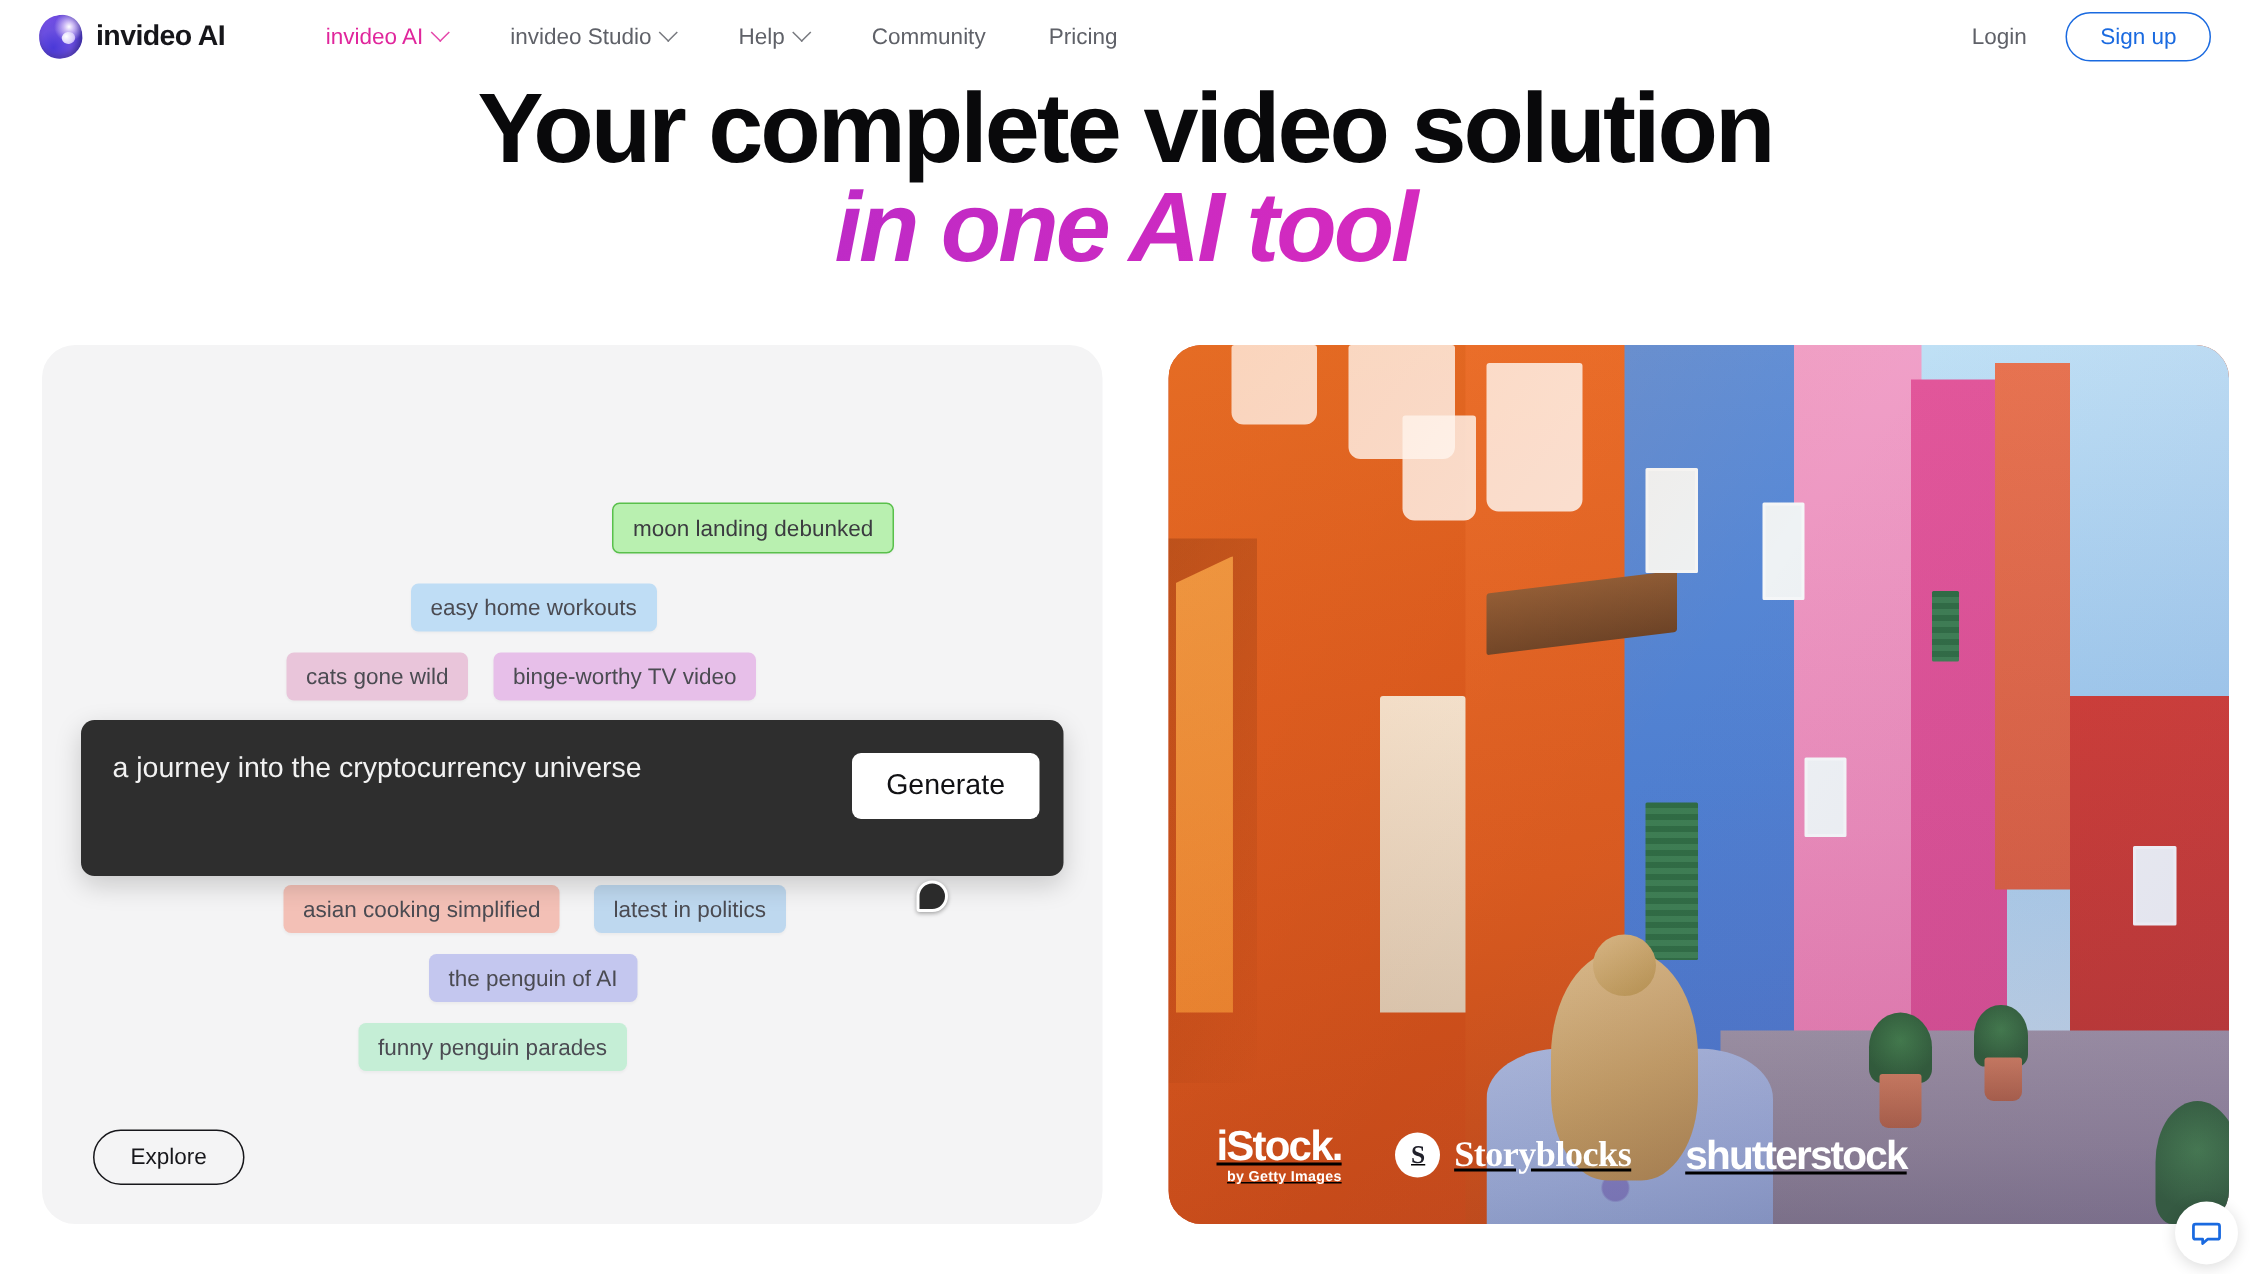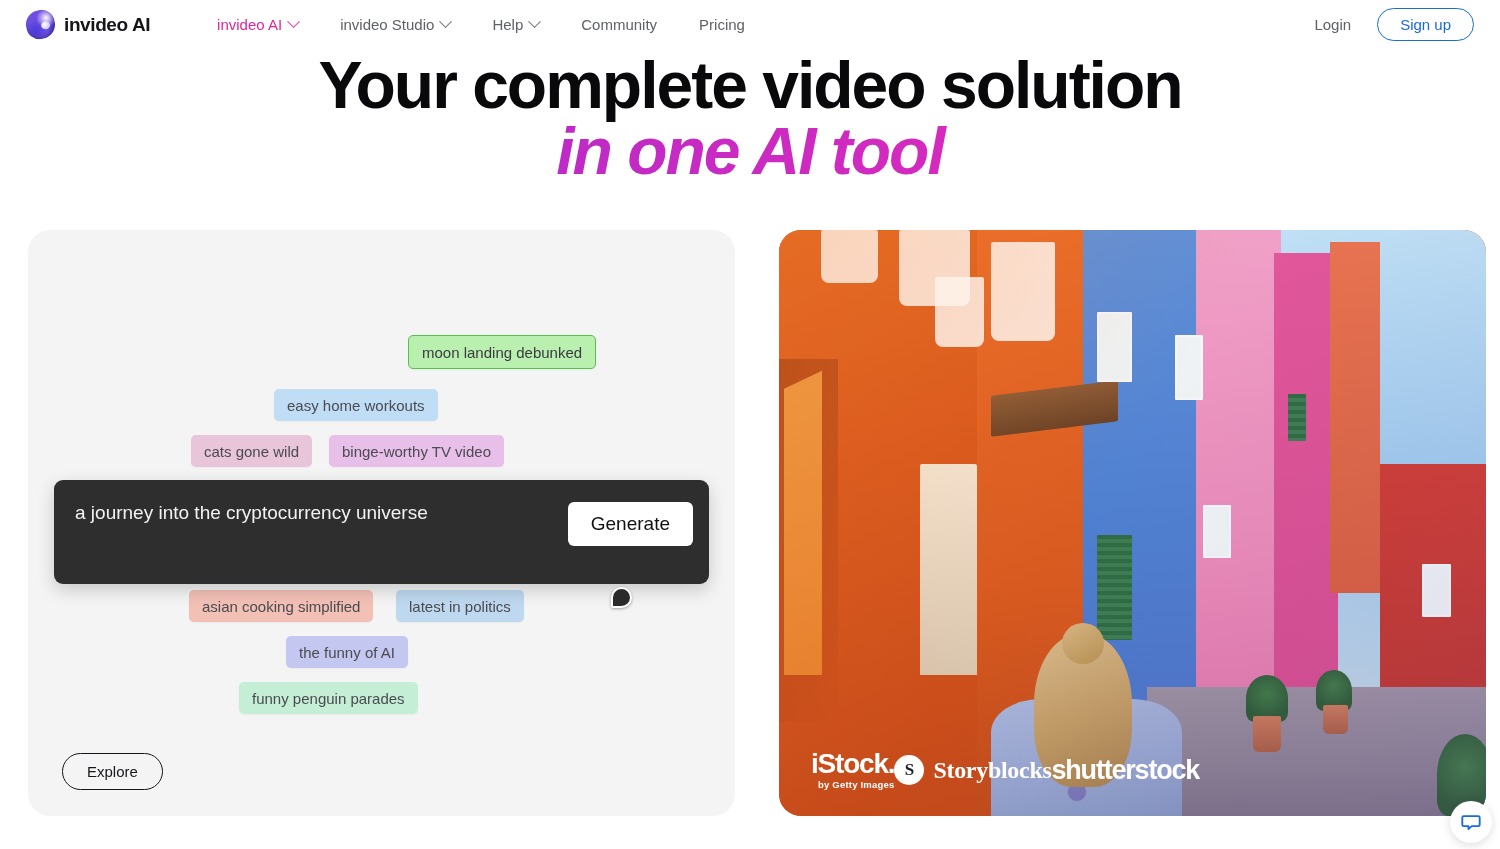--- a/index.html
+++ b/index.html
@@ -376,21 +376,23 @@
     letter-spacing: -0.6px;
     color: #ffffff;
     text-shadow: 0 1px 6px rgba(0,0,0,0.18);
     z-index: 8;
   }
   .logos {
     position: absolute;
     left: 32px; bottom: 26px;
     display: flex;
     align-items: center;
+    gap: 36px;
     z-index: 8;
+    text-decoration: underline;
   }
   .logo-istock { display: flex; flex-direction: column; }
   .logo-istock .main {
     font-size: 28px;
     font-weight: bold;
     color: #ffffff;
     letter-spacing: -1.2px;
     line-height: 28px;
   }
   .logo-istock .sub {
@@ -487,21 +489,21 @@
 
   <div class="card-left">
 
     <div class="chips" id="chip-cloud">
         <div class="chip" style="background: rgb(191, 221, 245); left: 246px; top: 159px;">easy home workouts</div>
         <div class="chip hl" style="left: 380px; top: 105px;">moon landing debunked</div>
         <div class="chip" style="background: rgb(233, 197, 218); left: 163px; top: 205px;">cats gone wild</div>
         <div class="chip" style="background: rgb(231, 191, 233); left: 301px; top: 205px;">binge-worthy TV video</div>
         <div class="chip" style="background: rgb(243, 192, 182); left: 161px; top: 360px;">asian cooking simplified</div>
         <div class="chip" style="background: rgb(190, 216, 239); left: 368px; top: 360px;">latest in politics</div>
-        <div class="chip" style="background: rgb(196, 199, 239); left: 258px; top: 406px;">the funny of AI</div>
+        <div class="chip" style="background: rgb(196, 199, 239); left: 258px; top: 406px;">the penguin of AI</div>
         <div class="chip" style="background: rgb(197, 238, 214); left: 211px; top: 452px;">funny penguin parades</div>
       </div>
 
     <div class="cursor-dot" style="left:583px; top:357px;"></div>
 
     <div class="prompt-box">
       <span class="prompt-text">a journey into the cryptocurrency universe</span>
       <button class="generate-btn">Generate</button>
     </div>
 

